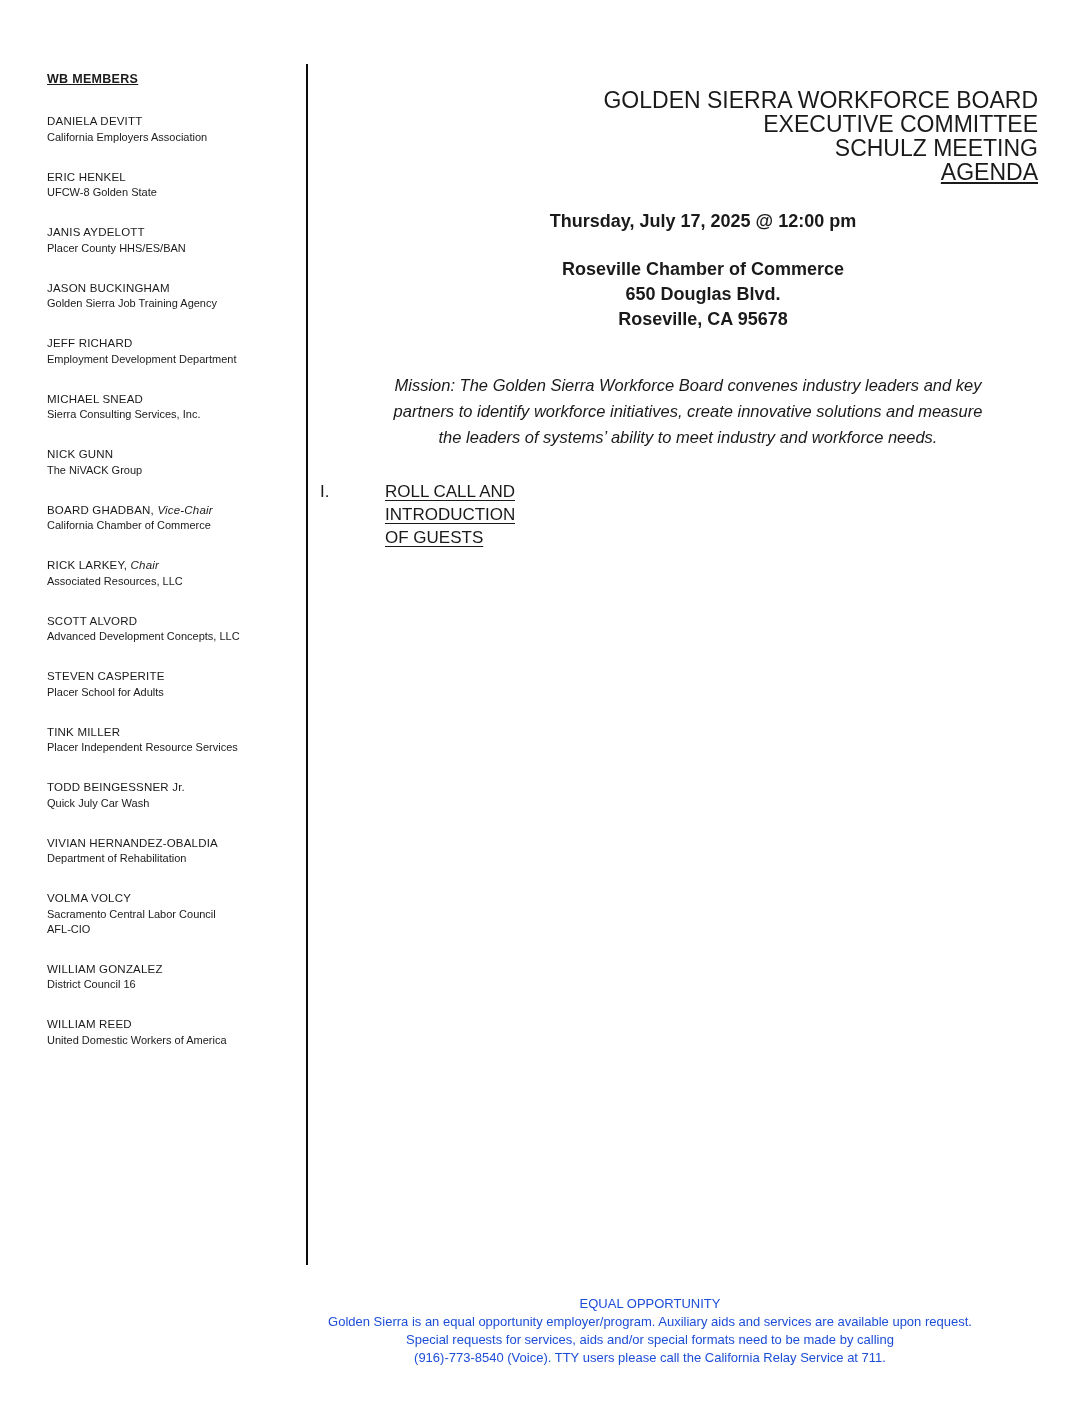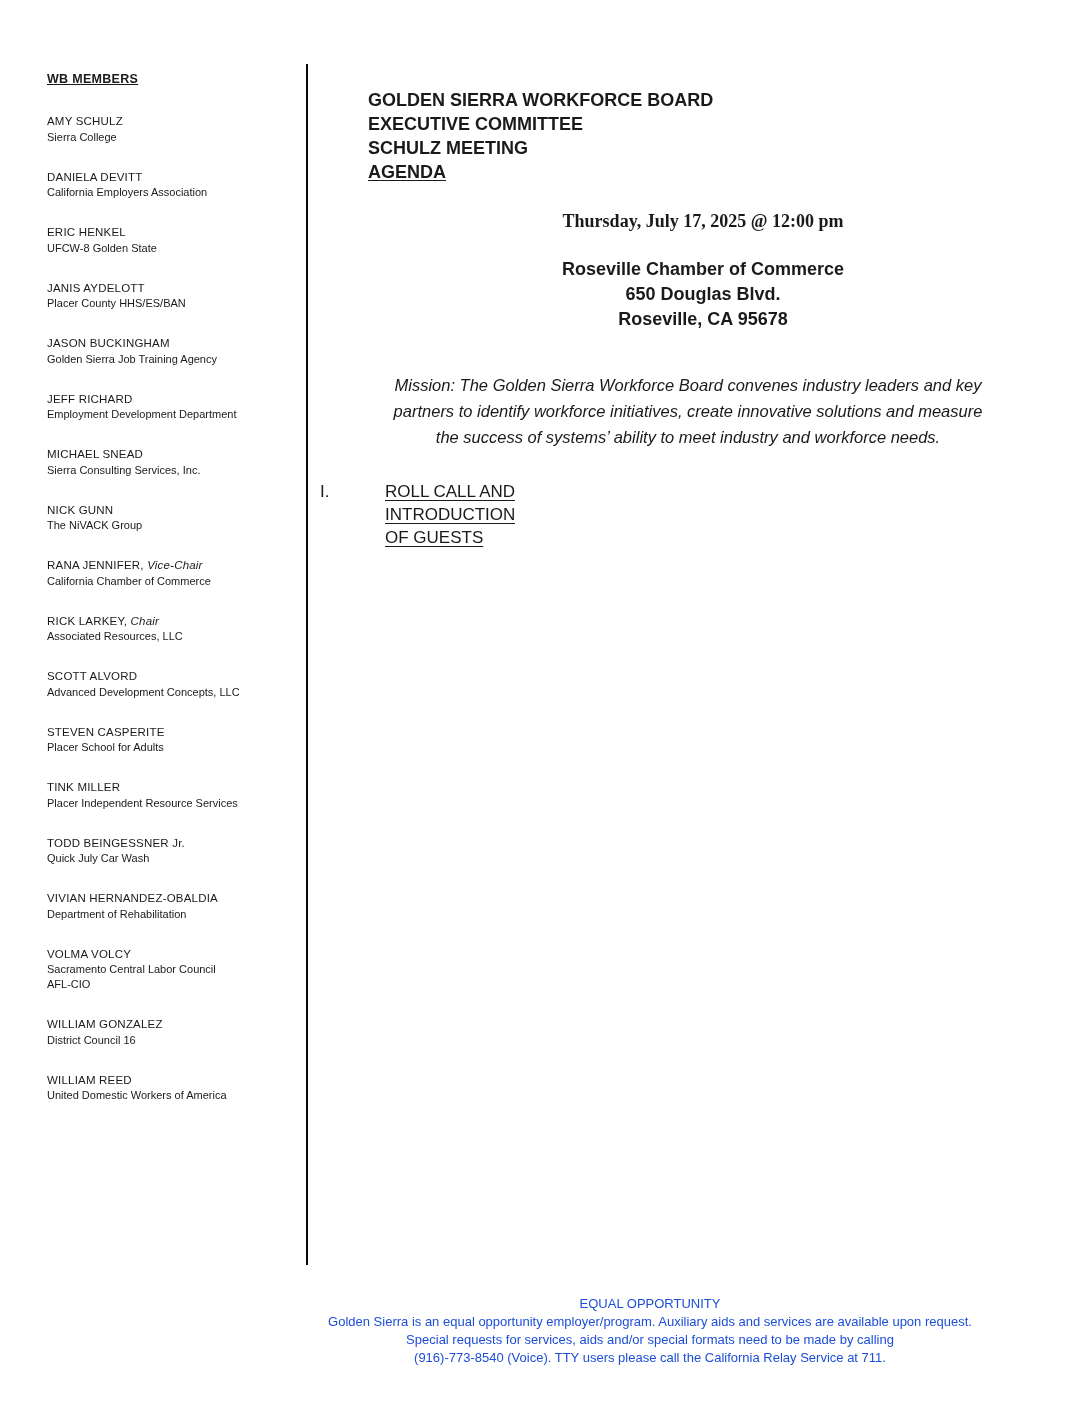--- a/index.html
+++ b/index.html
@@ -23,24 +23,24 @@
   .m-name { font-size:11.5px; line-height:15.5px; letter-spacing:0.2px; }
   .m-name .role { font-weight:normal; font-style:italic; }
   .m-org  { font-size:11px;  line-height:15px; }
 
   
   .divider { position:absolute; left:306px; top:64px; width:2px; height:1201px; background:#0a0a0a; }
 
   
   .main { position:absolute; left:320px; top:88px; width:718px; }
 
-  .doc-header { text-align:left; font-weight:bold; font-size:18px; line-height:24px; padding-left:48px; }
+  .doc-header { text-align:right; font-weight:normal; font-size:23px; line-height:24px; padding-left:48px; }
   .agenda-label { text-decoration:underline; text-underline-offset:2px; }
 
-  .datetime { text-align:center; font-weight:bold; font-size:18px; line-height:24px; margin-top:25px; padding-left:48px;font-family:Liberation Serif, serif; }
+  .datetime { text-align:center; font-weight:bold; font-size:18px; line-height:24px; margin-top:25px; padding-left:48px; }
   .location { text-align:center; font-weight:bold; font-size:18px; line-height:25px; margin-top:24px; padding-left:48px; }
 
   .mission { text-align:center; font-style:italic; font-size:16.5px; line-height:26px; margin-top:40px; padding-left:18px; }
 
   .agenda-list { margin-top:30px; }
   .item { display:flex; font-size:17px; line-height:23px; margin-bottom:19px; }
   .item .num   { flex:none; width:65px; }
   .item .title { flex:1; }
   .item .title .u { text-decoration:underline; text-underline-offset:3px; }
   .item .page  { flex:none; min-width:42px; text-align:right; }
@@ -52,24 +52,20 @@
   }
 </style>
 </head>
 <body>
 
 <div class="page">
 
   <aside class="sidebar">
     <div class="sidebar-heading">WB MEMBERS</div>
 
-    <div class="member">
-      <div class="m-name">AMY SCHULZ</div>
-      <div class="m-org">Sierra College</div>
-    </div>
     <div class="member">
       <div class="m-name">DANIELA DEVITT</div>
       <div class="m-org">California Employers Association</div>
     </div>
     <div class="member">
       <div class="m-name">ERIC HENKEL</div>
       <div class="m-org">UFCW-8 Golden State</div>
     </div>
     <div class="member">
       <div class="m-name">JANIS AYDELOTT</div>
@@ -85,21 +81,21 @@
     </div>
     <div class="member">
       <div class="m-name">MICHAEL SNEAD</div>
       <div class="m-org">Sierra Consulting Services, Inc.</div>
     </div>
     <div class="member">
       <div class="m-name">NICK GUNN</div>
       <div class="m-org">The NiVACK Group</div>
     </div>
     <div class="member">
-      <div class="m-name"><span>RANA JENNIFER,</span> <span class="role">Vice-Chair</span></div>
+      <div class="m-name"><span>BOARD GHADBAN,</span> <span class="role">Vice-Chair</span></div>
       <div class="m-org">California Chamber of Commerce</div>
     </div>
     <div class="member">
       <div class="m-name"><span>RICK LARKEY,</span> <span class="role">Chair</span></div>
       <div class="m-org">Associated Resources, LLC</div>
     </div>
     <div class="member">
       <div class="m-name">SCOTT ALVORD</div>
       <div class="m-org">Advanced Development Concepts, LLC</div>
     </div>
@@ -149,21 +145,21 @@
 
     <div class="location">
       <div>Roseville Chamber of Commerce</div>
       <div>650 Douglas Blvd.</div>
       <div>Roseville, CA 95678</div>
     </div>
 
     <div class="mission">
       <div>Mission: The Golden Sierra Workforce Board convenes industry leaders and key</div>
       <div>partners to identify workforce initiatives, create innovative solutions and measure</div>
-      <div>the success of systems’ ability to meet industry and workforce needs.</div>
+      <div>the leaders of systems’ ability to meet industry and workforce needs.</div>
     </div>
 
     <div class="agenda-list">
 
       <div class="item">
         <span class="num">I.</span>
         <span class="title"><span class="u">ROLL CALL AND INTRODUCTION OF GUESTS</span></span>
         <span class="page"></span>
       </div>
 

